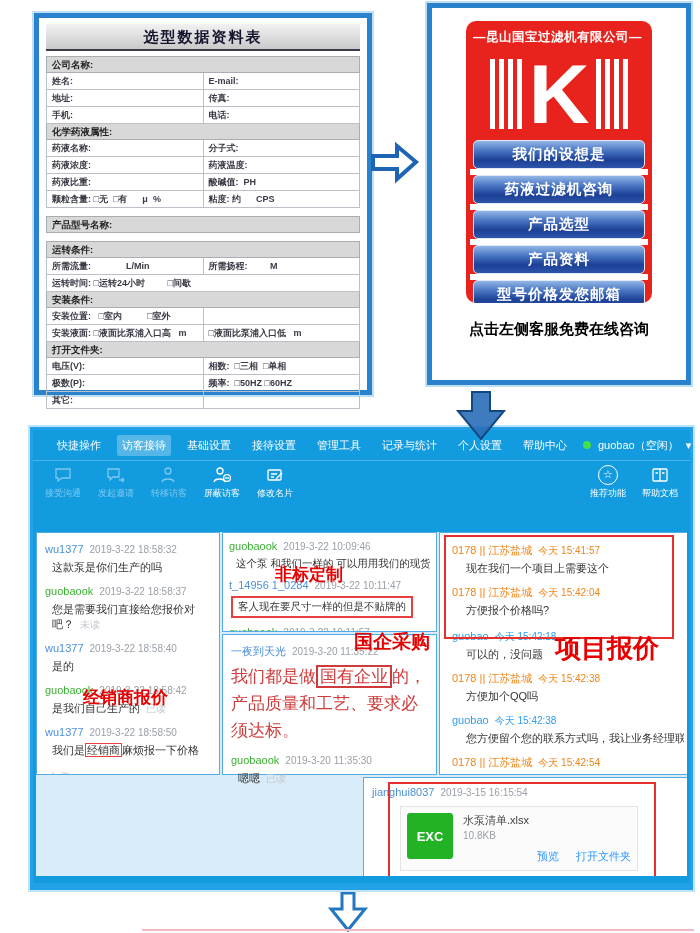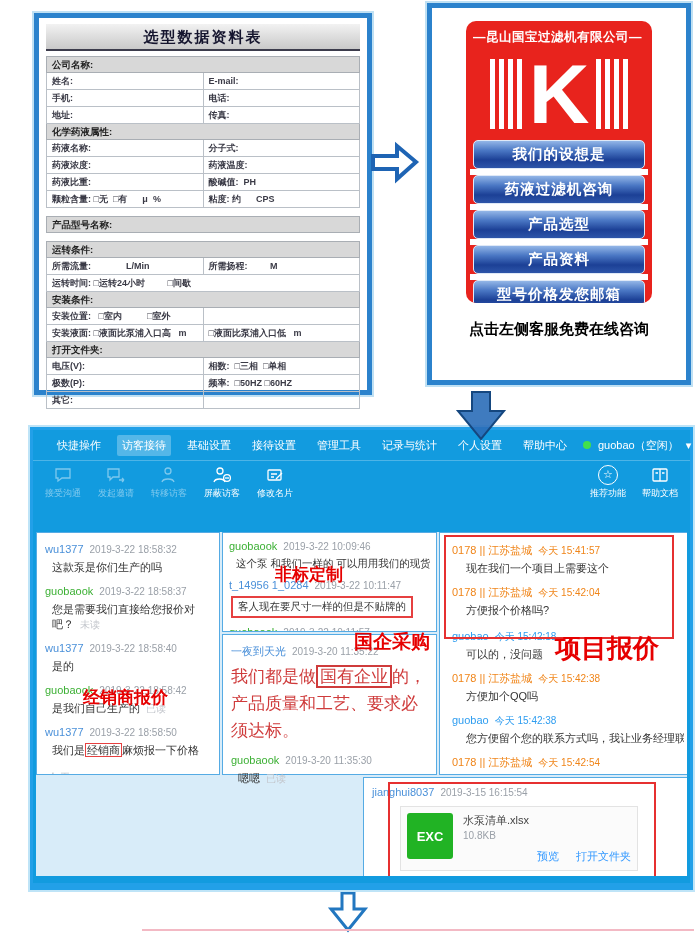--- a/index.html
+++ b/index.html
@@ -98,26 +98,26 @@
 <div class="root">
 
   <div class="form-panel">
     <div class="f-title">选型数据资料表</div>
     <div class="f-sec first">公司名称:</div>
     <div class="f-row">
         <div class="f-cell">姓名:</div>
         <div class="f-cell">E-mail:</div>
       </div>
     <div class="f-row">
+        <div class="f-cell">地址:</div>
+        <div class="f-cell">传真:</div>
+      </div>
+    <div class="f-row">
         <div class="f-cell">手机:</div>
         <div class="f-cell">电话:</div>
-      </div>
-    <div class="f-row">
-        <div class="f-cell">地址:</div>
-        <div class="f-cell">传真:</div>
       </div>
     <div class="f-sec">化学药液属性:</div>
     <div class="f-row">
         <div class="f-cell">药液名称:</div>
         <div class="f-cell">分子式:</div>
       </div>
     <div class="f-row">
         <div class="f-cell">药液浓度:</div>
         <div class="f-cell">药液温度:</div>
       </div>

